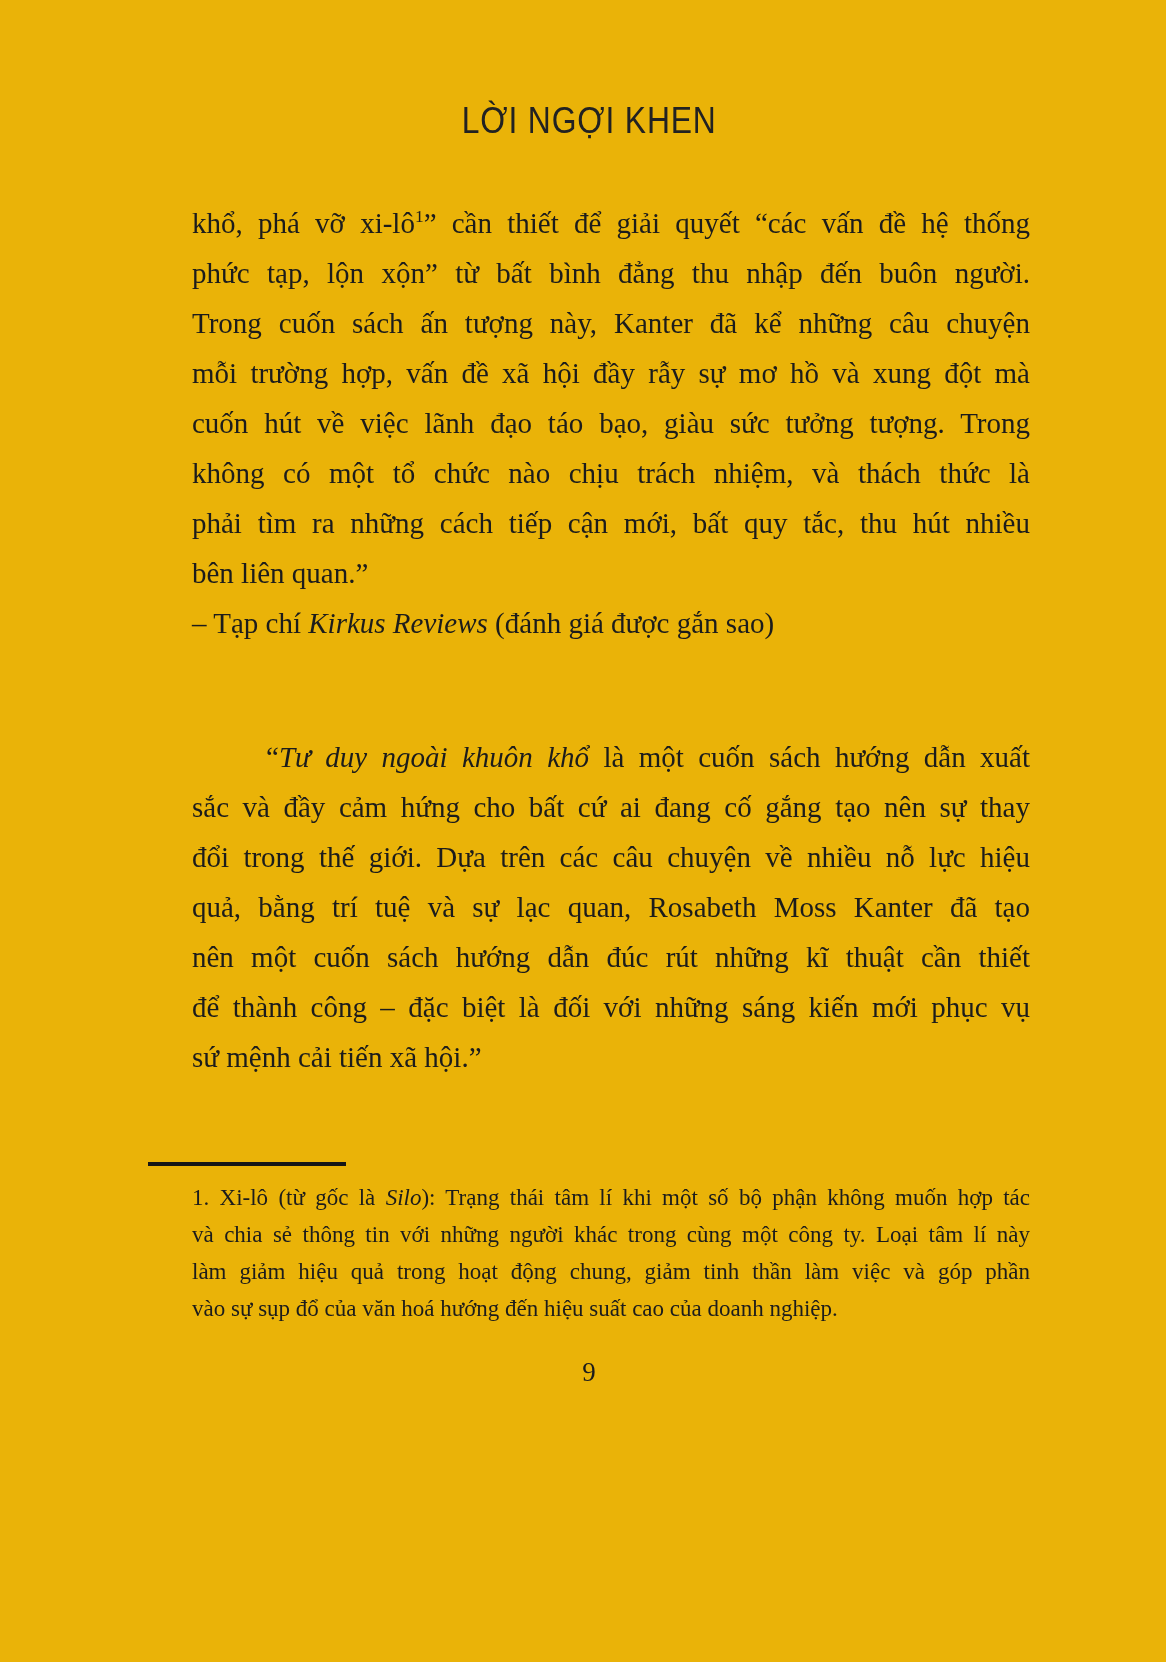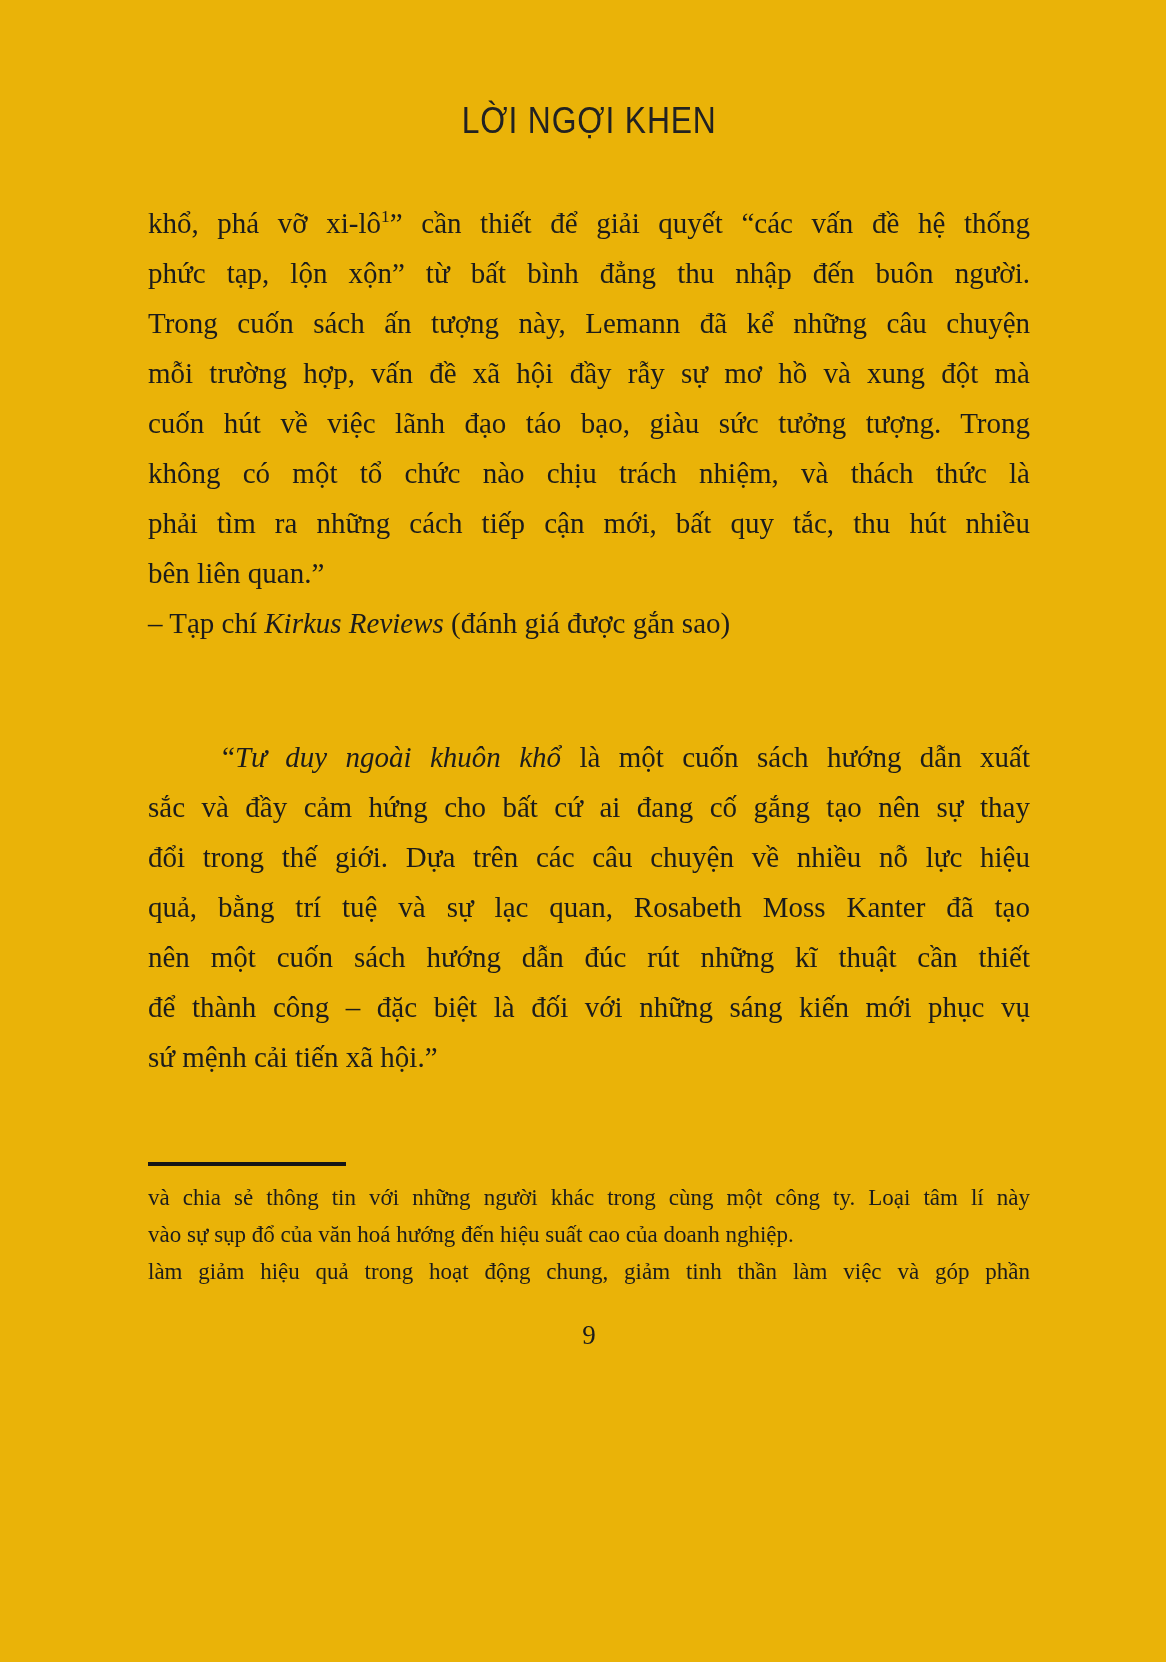--- a/index.html
+++ b/index.html
@@ -37,20 +37,21 @@
   }
   .block { }
   .para {
     font-size: 29px;
     line-height: 50px;
   }
   .para1 { margin-top: 56px; }
   .para2 { margin-top: 84px; }
   .line {
     white-space: nowrap;
+    margin-left: 44px;
   }
   .line.j {
     white-space: normal;
     text-align: justify;
     text-align-last: justify;
   }
   .line.indent { padding-left: 74px; }
   .attribution {
     font-size: 29px;
     line-height: 50px;
@@ -90,21 +91,21 @@
 
 <div class="page">
 
   <h1 class="header">
     <span class="header-inner">LỜI NGỢI KHEN</span>
   </h1>
 
   <section class="block para para1">
       <div class="line j"><span>khổ, phá vỡ xi-lô</span><sup>1</sup><span>” cần thiết để giải quyết “các vấn đề hệ thống</span></div>
       <div class="line j"><span>phức tạp, lộn xộn” từ bất bình đẳng thu nhập đến buôn người.</span></div>
-      <div class="line j"><span>Trong cuốn sách ấn tượng này, Lemann đã kể những câu chuyện</span></div>
+      <div class="line j"><span>Trong cuốn sách ấn tượng này, Kanter đã kể những câu chuyện</span></div>
       <div class="line j"><span>mỗi trường hợp, vấn đề xã hội đầy rẫy sự mơ hồ và xung đột mà</span></div>
       <div class="line j"><span>cuốn hút về việc lãnh đạo táo bạo, giàu sức tưởng tượng. Trong</span></div>
       <div class="line j"><span>không có một tổ chức nào chịu trách nhiệm, và thách thức là</span></div>
       <div class="line j"><span>phải tìm ra những cách tiếp cận mới, bất quy tắc, thu hút nhiều</span></div>
       <div class="line"><span>bên liên quan.”</span></div>
     </section>
 
   <div class="block attribution attribution1">
       <div class="line"><span>– Tạp chí </span><span class="it">Kirkus Reviews</span><span> (đánh giá được gắn sao)</span></div>
     </div>
@@ -116,20 +117,21 @@
       <div class="line j"><span>quả, bằng trí tuệ và sự lạc quan, Rosabeth Moss Kanter đã tạo</span></div>
       <div class="line j"><span>nên một cuốn sách hướng dẫn đúc rút những kĩ thuật cần thiết</span></div>
       <div class="line j"><span>để thành công – đặc biệt là đối với những sáng kiến mới phục vụ</span></div>
       <div class="line"><span>sứ mệnh cải tiến xã hội.”</span></div>
     </section>
 
 
   <div class="footnote-rule"></div>
 
   <div class="block footnote">
+      <div class="line j"><span>1. Xi-lô (từ gốc là </span><span class="it">Silo</span><span>): Trạng thái tâm lí khi một số bộ phận không muốn hợp tác</span></div>
       <div class="line j"><span>và chia sẻ thông tin với những người khác trong cùng một công ty. Loại tâm lí này</span></div>
+      <div class="line j"><span>làm giảm hiệu quả trong hoạt động chung, giảm tinh thần làm việc và góp phần</span></div>
       <div class="line"><span>vào sự sụp đổ của văn hoá hướng đến hiệu suất cao của doanh nghiệp.</span></div>
-      <div class="line j"><span>làm giảm hiệu quả trong hoạt động chung, giảm tinh thần làm việc và góp phần</span></div>
     </div>
 
   <div class="page-number">9</div>
 
 </div>
 
 </body></html>

